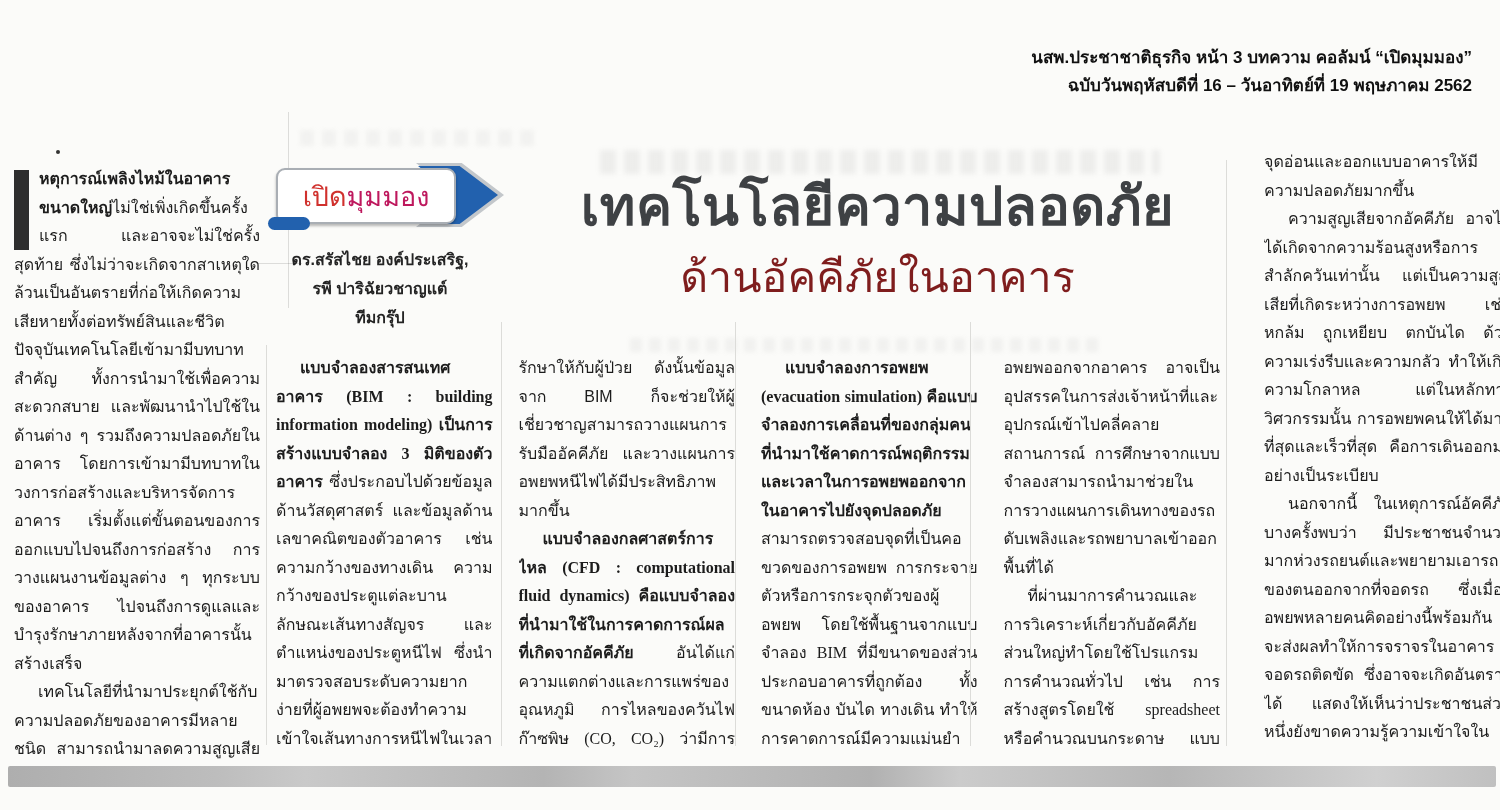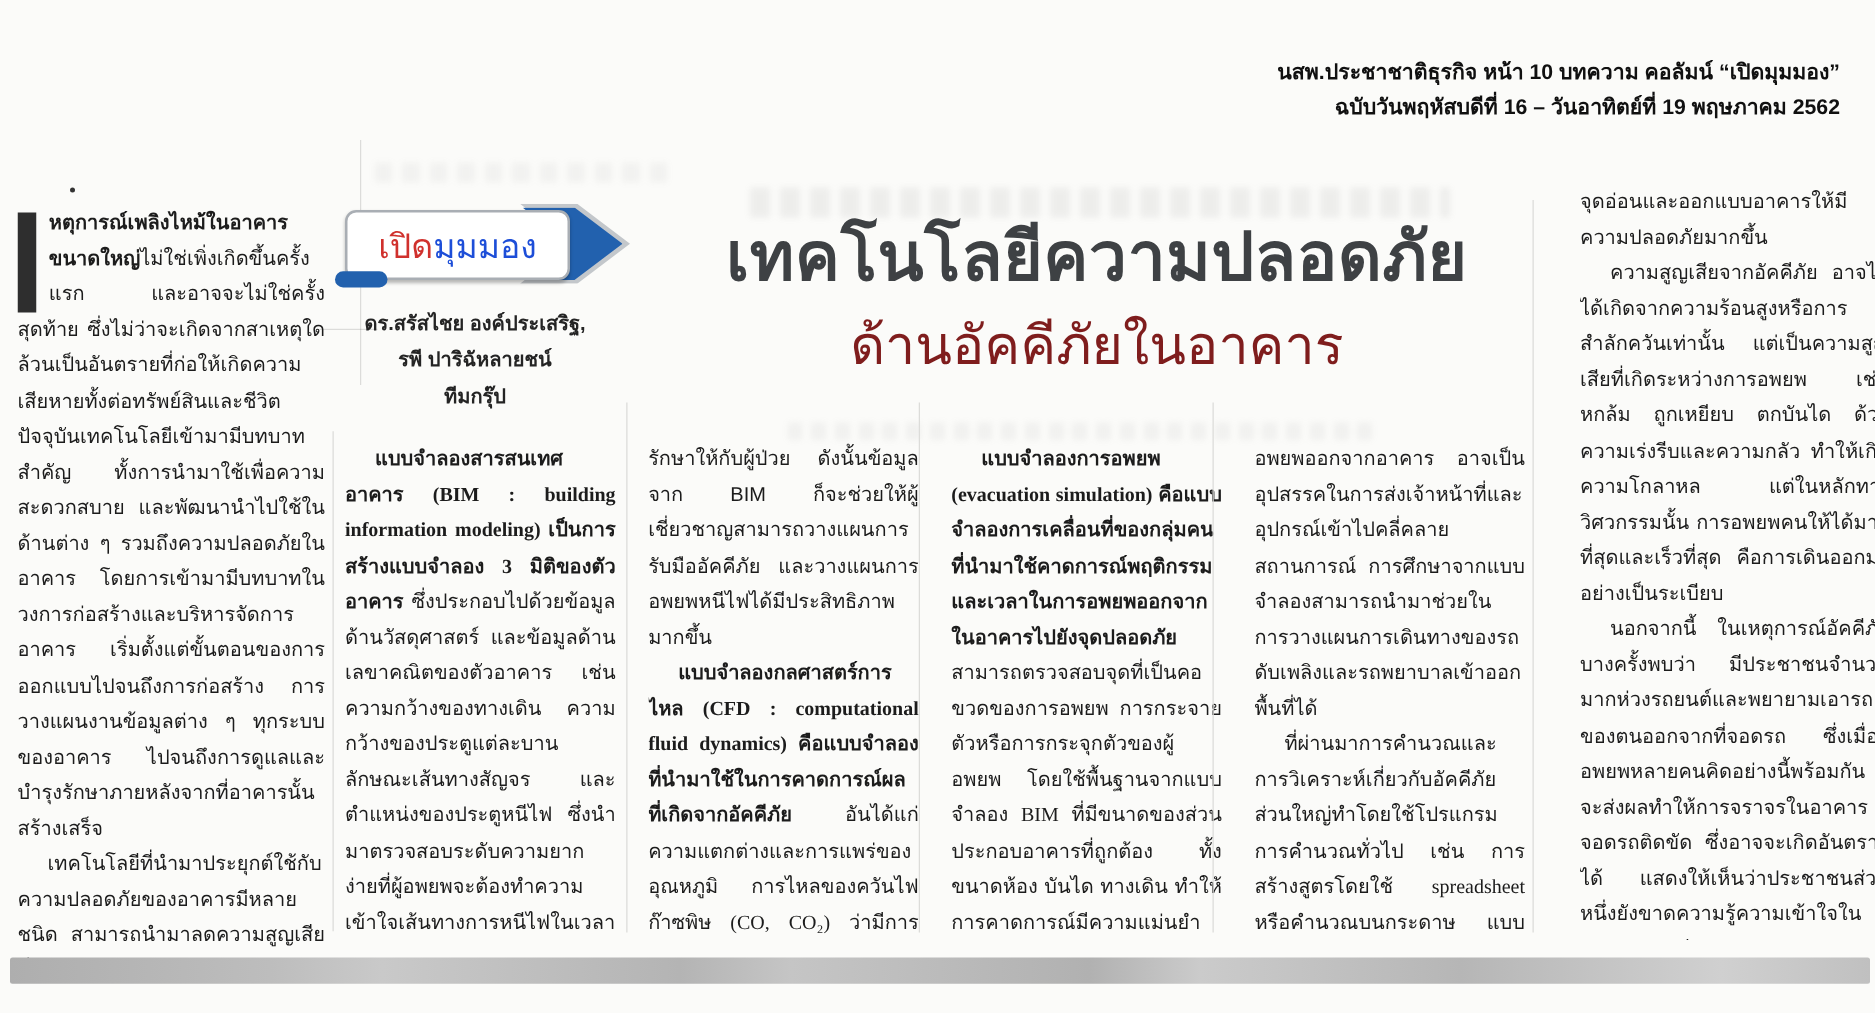--- a/index.html
+++ b/index.html
@@ -33,21 +33,21 @@
   .badge .arrow{
     position:absolute;left:142px;top:2px;width:80px;height:58px;background:#2261ae;
     clip-path:polygon(0 0,52% 0,100% 50%,52% 100%,0 100%,46% 50%);
   }
   .badge .box{
     position:absolute;left:0;top:4px;width:176px;height:52px;background:#ffffff;
     border:2px solid #a9aeb4;border-radius:9px;box-shadow:0 2px 3px rgba(0,0,0,.28);
     display:flex;align-items:center;justify-content:center;
   }
   .badge .box .t-red{color:#d0312d;font-size:27px;font-weight:500;}
-  .badge .box .t-blue{color:#1d4ed8;font-size:27px;font-weight:500;}
+  .badge .box .t-blue{color:#be185d;font-size:27px;font-weight:500;}
   .badge .pill{
     position:absolute;left:-8px;bottom:0px;width:42px;height:13px;background:#2261ae;border-radius:7px;
   }
   
   .regline-v{position:absolute;left:288px;top:112px;width:1px;height:196px;background:rgba(0,0,0,.12);}
   .regline-h{position:absolute;left:256px;top:263px;width:46px;height:1px;background:rgba(0,0,0,.12);}
   
   .byline{
     position:absolute;left:276px;top:246px;width:208px;text-align:center;
     font-size:16px;font-weight:600;line-height:1.8;color:#242424;
@@ -86,39 +86,39 @@
 </style>
 </head>
 <body>
 
 <div class="ghost g1"></div>
 <div class="ghost g2"></div>
 <div class="ghost g3"></div>
 <div class="speck"></div>
 
 <div class="source-note">
-  <div>นสพ.ประชาชาติธุรกิจ หน้า 10 บทความ คอลัมน์ “เปิดมุมมอง”</div>
+  <div>นสพ.ประชาชาติธุรกิจ หน้า 3 บทความ คอลัมน์ “เปิดมุมมอง”</div>
   <div>ฉบับวันพฤหัสบดีที่ 16 – วันอาทิตย์ที่ 19 พฤษภาคม 2562</div>
 </div>
 
 <div class="regline-v"></div>
 <div class="regline-h"></div>
 <div class="badge">
   <div class="arrow-outline"></div>
   <div class="arrow"></div>
   <div class="box">
     <span class="t-red">เปิด</span>
       <span class="t-blue">มุมมอง</span>
   </div>
   <div class="pill"></div>
 </div>
 
 <div class="byline">
   <div>ดร.สรัสไชย องค์ประเสริฐ,</div>
-  <div>รพี ปาริฉัหลายชน์</div>
+  <div>รพี ปาริฉัยวชาญแต์</div>
   <div>ทีมกรุ๊ป</div>
 </div>
 
 <div class="headline">
   <div class="h1">เทคโนโลยีความปลอดภัย</div>
   <div class="h2">ด้านอัคคีภัยในอาคาร</div>
 </div>
 
 <div class="col col-1">
     <p class="para"><span class="dropbar"></span><span class="b">หตุการณ์เพลิงไหม้ในอาคารขนาดใหญ่</span><span>ไม่ใช่เพิ่งเกิดขึ้นครั้งแรก และอาจจะไม่ใช่ครั้งสุดท้าย ซึ่งไม่ว่าจะเกิดจากสาเหตุใด ล้วนเป็นอันตรายที่ก่อให้เกิดความเสียหายทั้งต่อทรัพย์สินและชีวิต ปัจจุบันเทคโนโลยีเข้ามามีบทบาทสำคัญ ทั้งการนำมาใช้เพื่อความสะดวกสบาย และพัฒนานำไปใช้ในด้านต่าง ๆ รวมถึงความปลอดภัยในอาคาร โดยการเข้ามามีบทบาทในวงการก่อสร้างและบริหารจัดการอาคาร เริ่มตั้งแต่ขั้นตอนของการออกแบบไปจนถึงการก่อสร้าง การวางแผนงานข้อมูลต่าง ๆ ทุกระบบของอาคาร ไปจนถึงการดูแลและบำรุงรักษาภายหลังจากที่อาคารนั้นสร้างเสร็จ</span></p>

